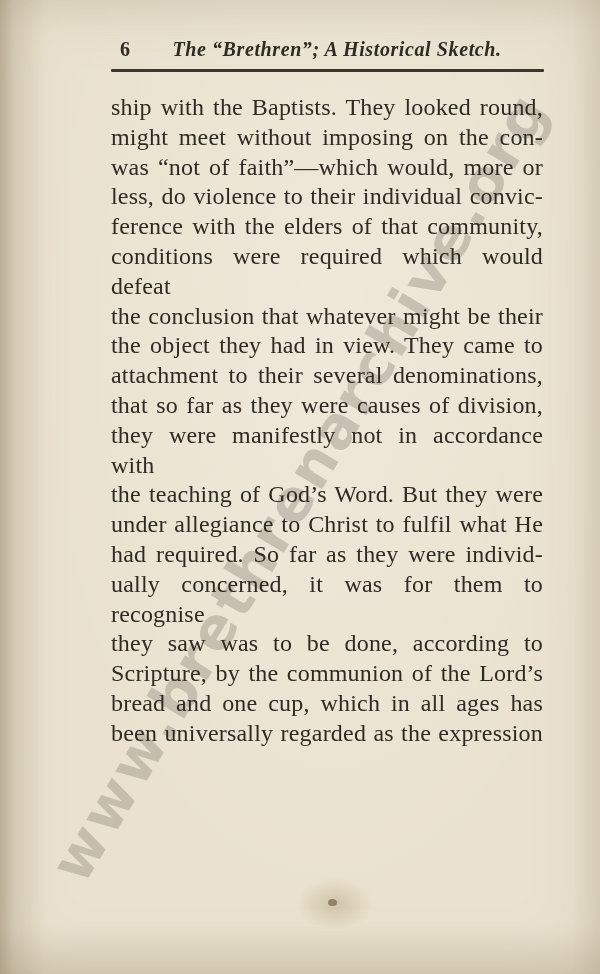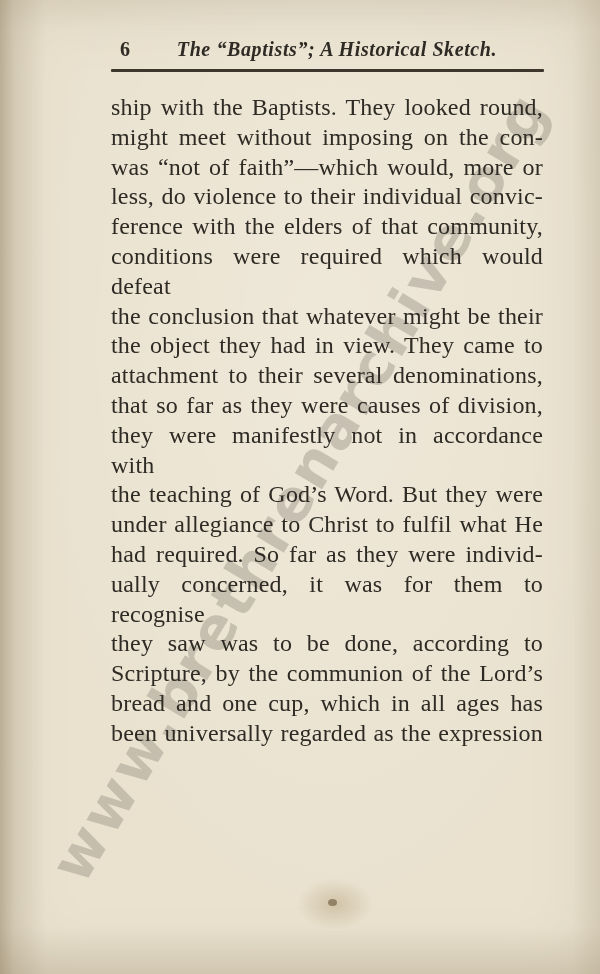--- a/index.html
+++ b/index.html
@@ -104,21 +104,21 @@
 </style>
 </head>
 <body>
 
 <div class="page">
 
   <div class="watermark">www.brethrenarchive.org</div>
 
   <div class="header">
     <span class="pagenum">6</span>
-    <span class="running-title">The “Baptists”; A Historical Sketch.</span>
+    <span class="running-title">The “Brethren”; A Historical Sketch.</span>
   </div>
 
   <div class="rule"></div>
 
   <div class="body-text">
     <div class="line">ship with the Baptists. They looked round,</div>
     <div class="line">might meet without imposing on the con-</div>
     <div class="line">was “not of faith”—which would, more or</div>
     <div class="line">less, do violence to their individual convic-</div>
     <div class="line">ference with the elders of that community,</div>

